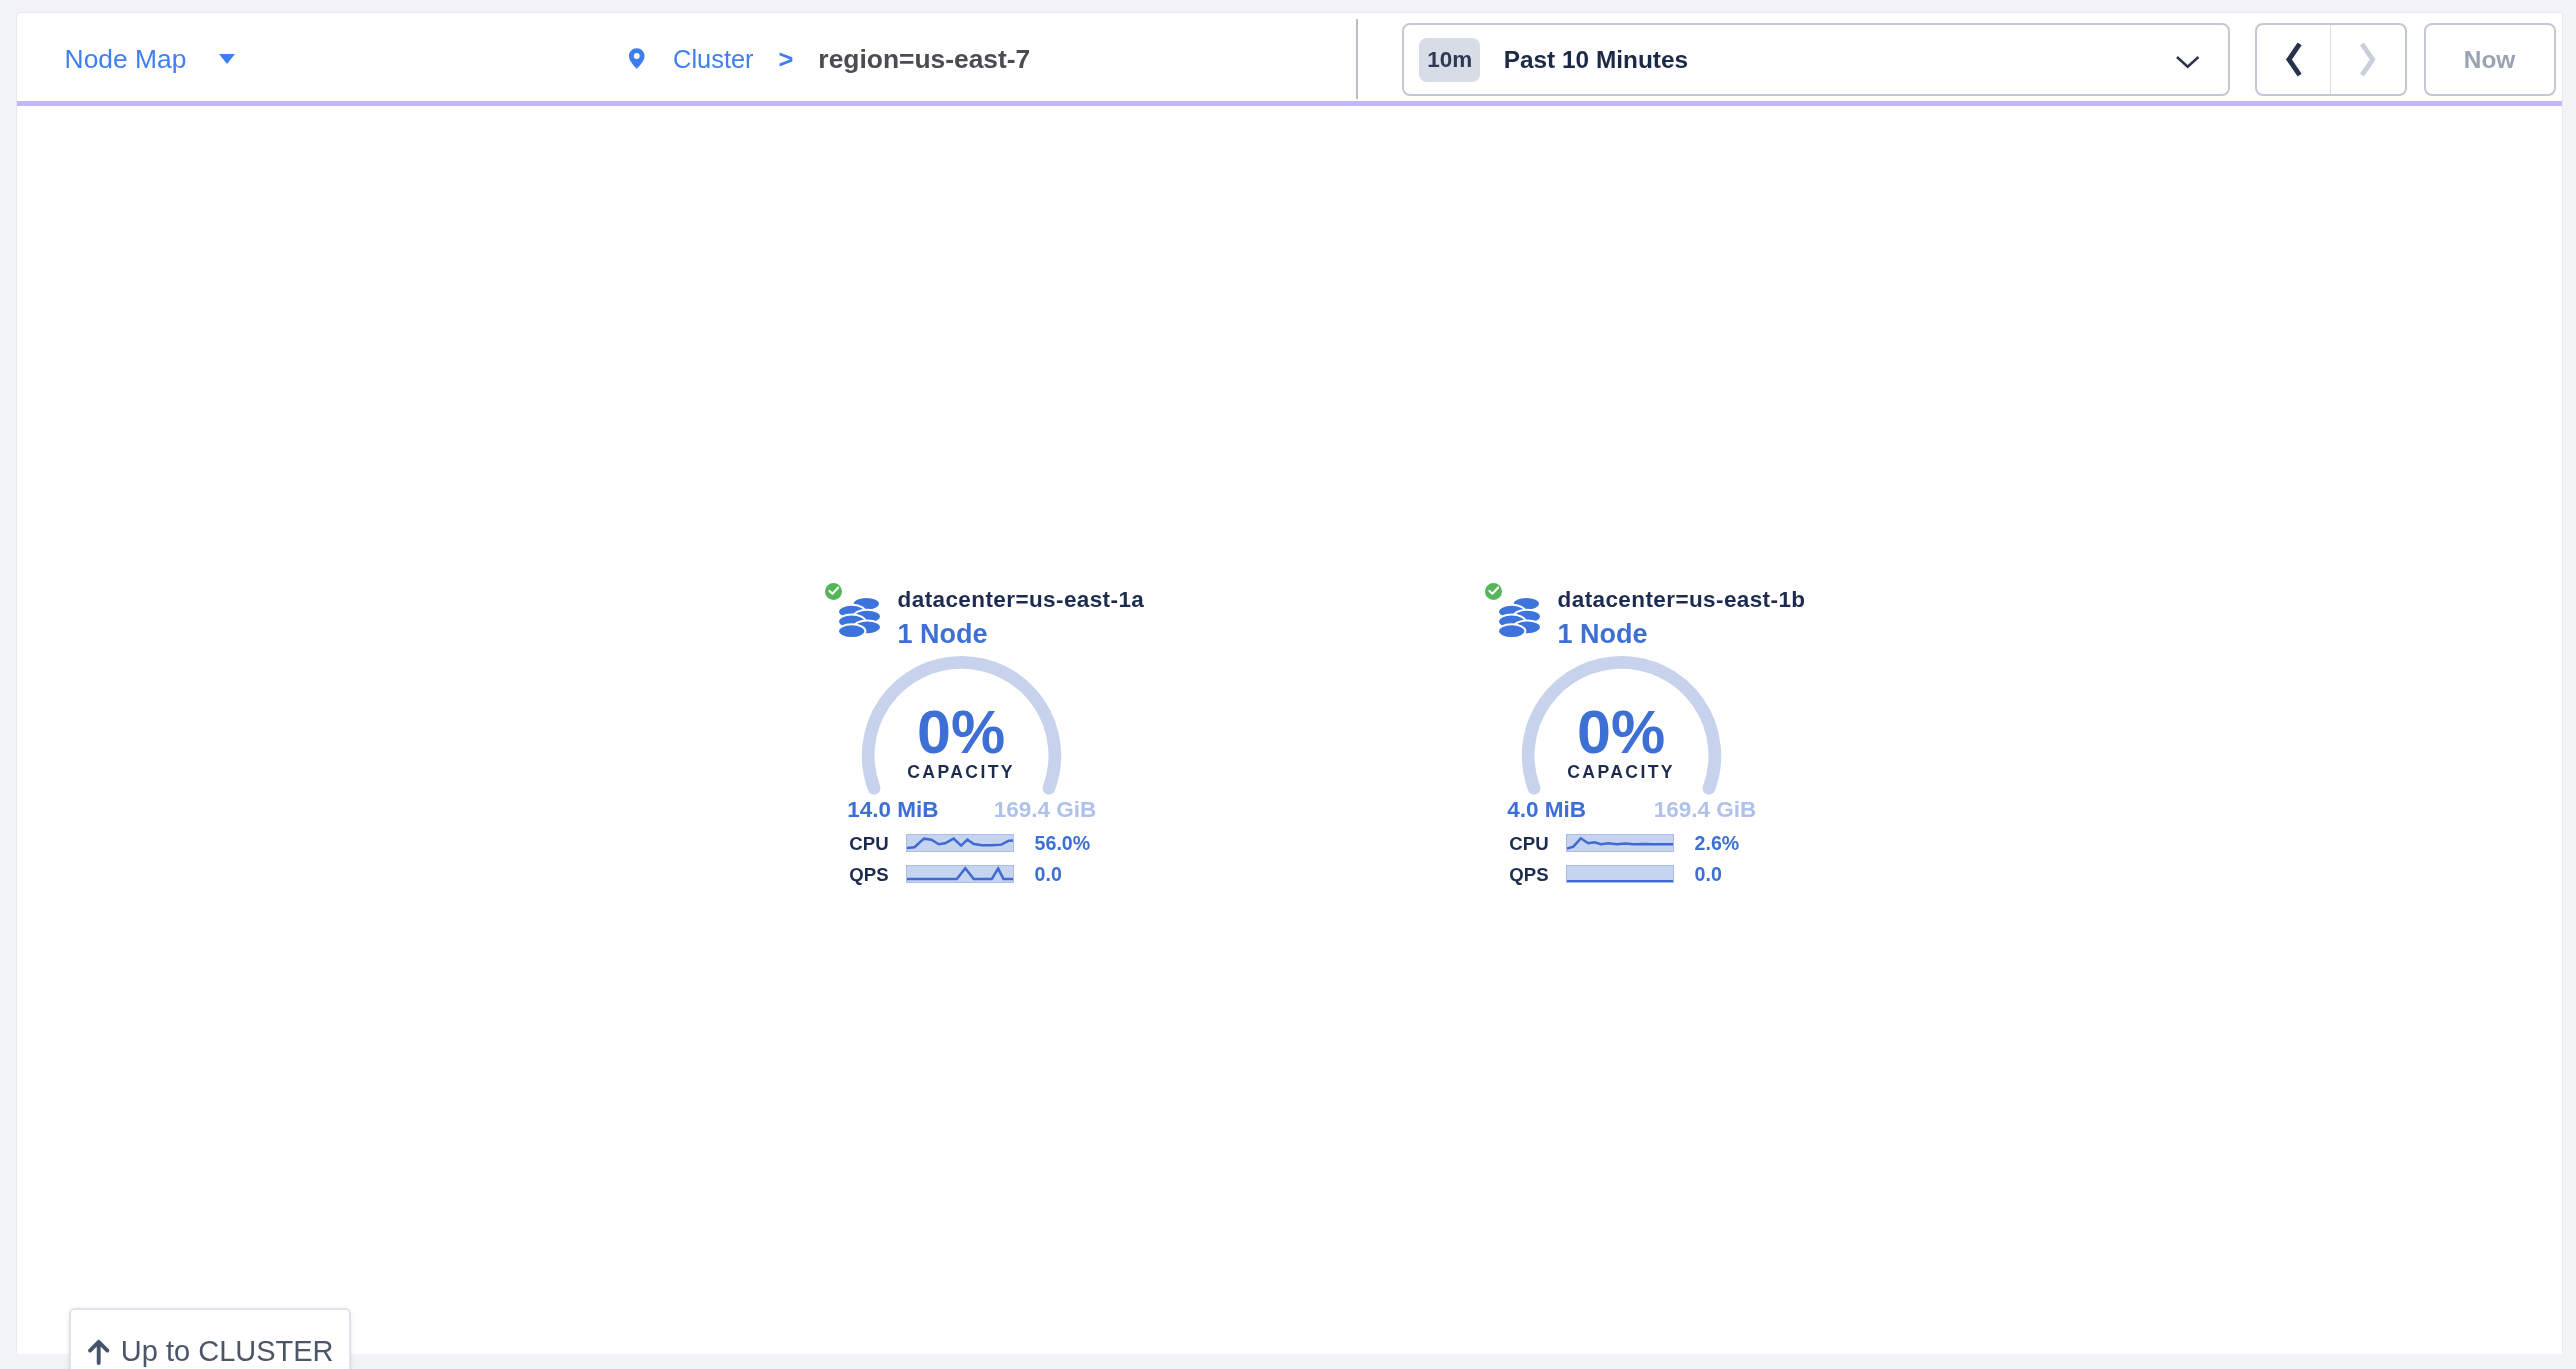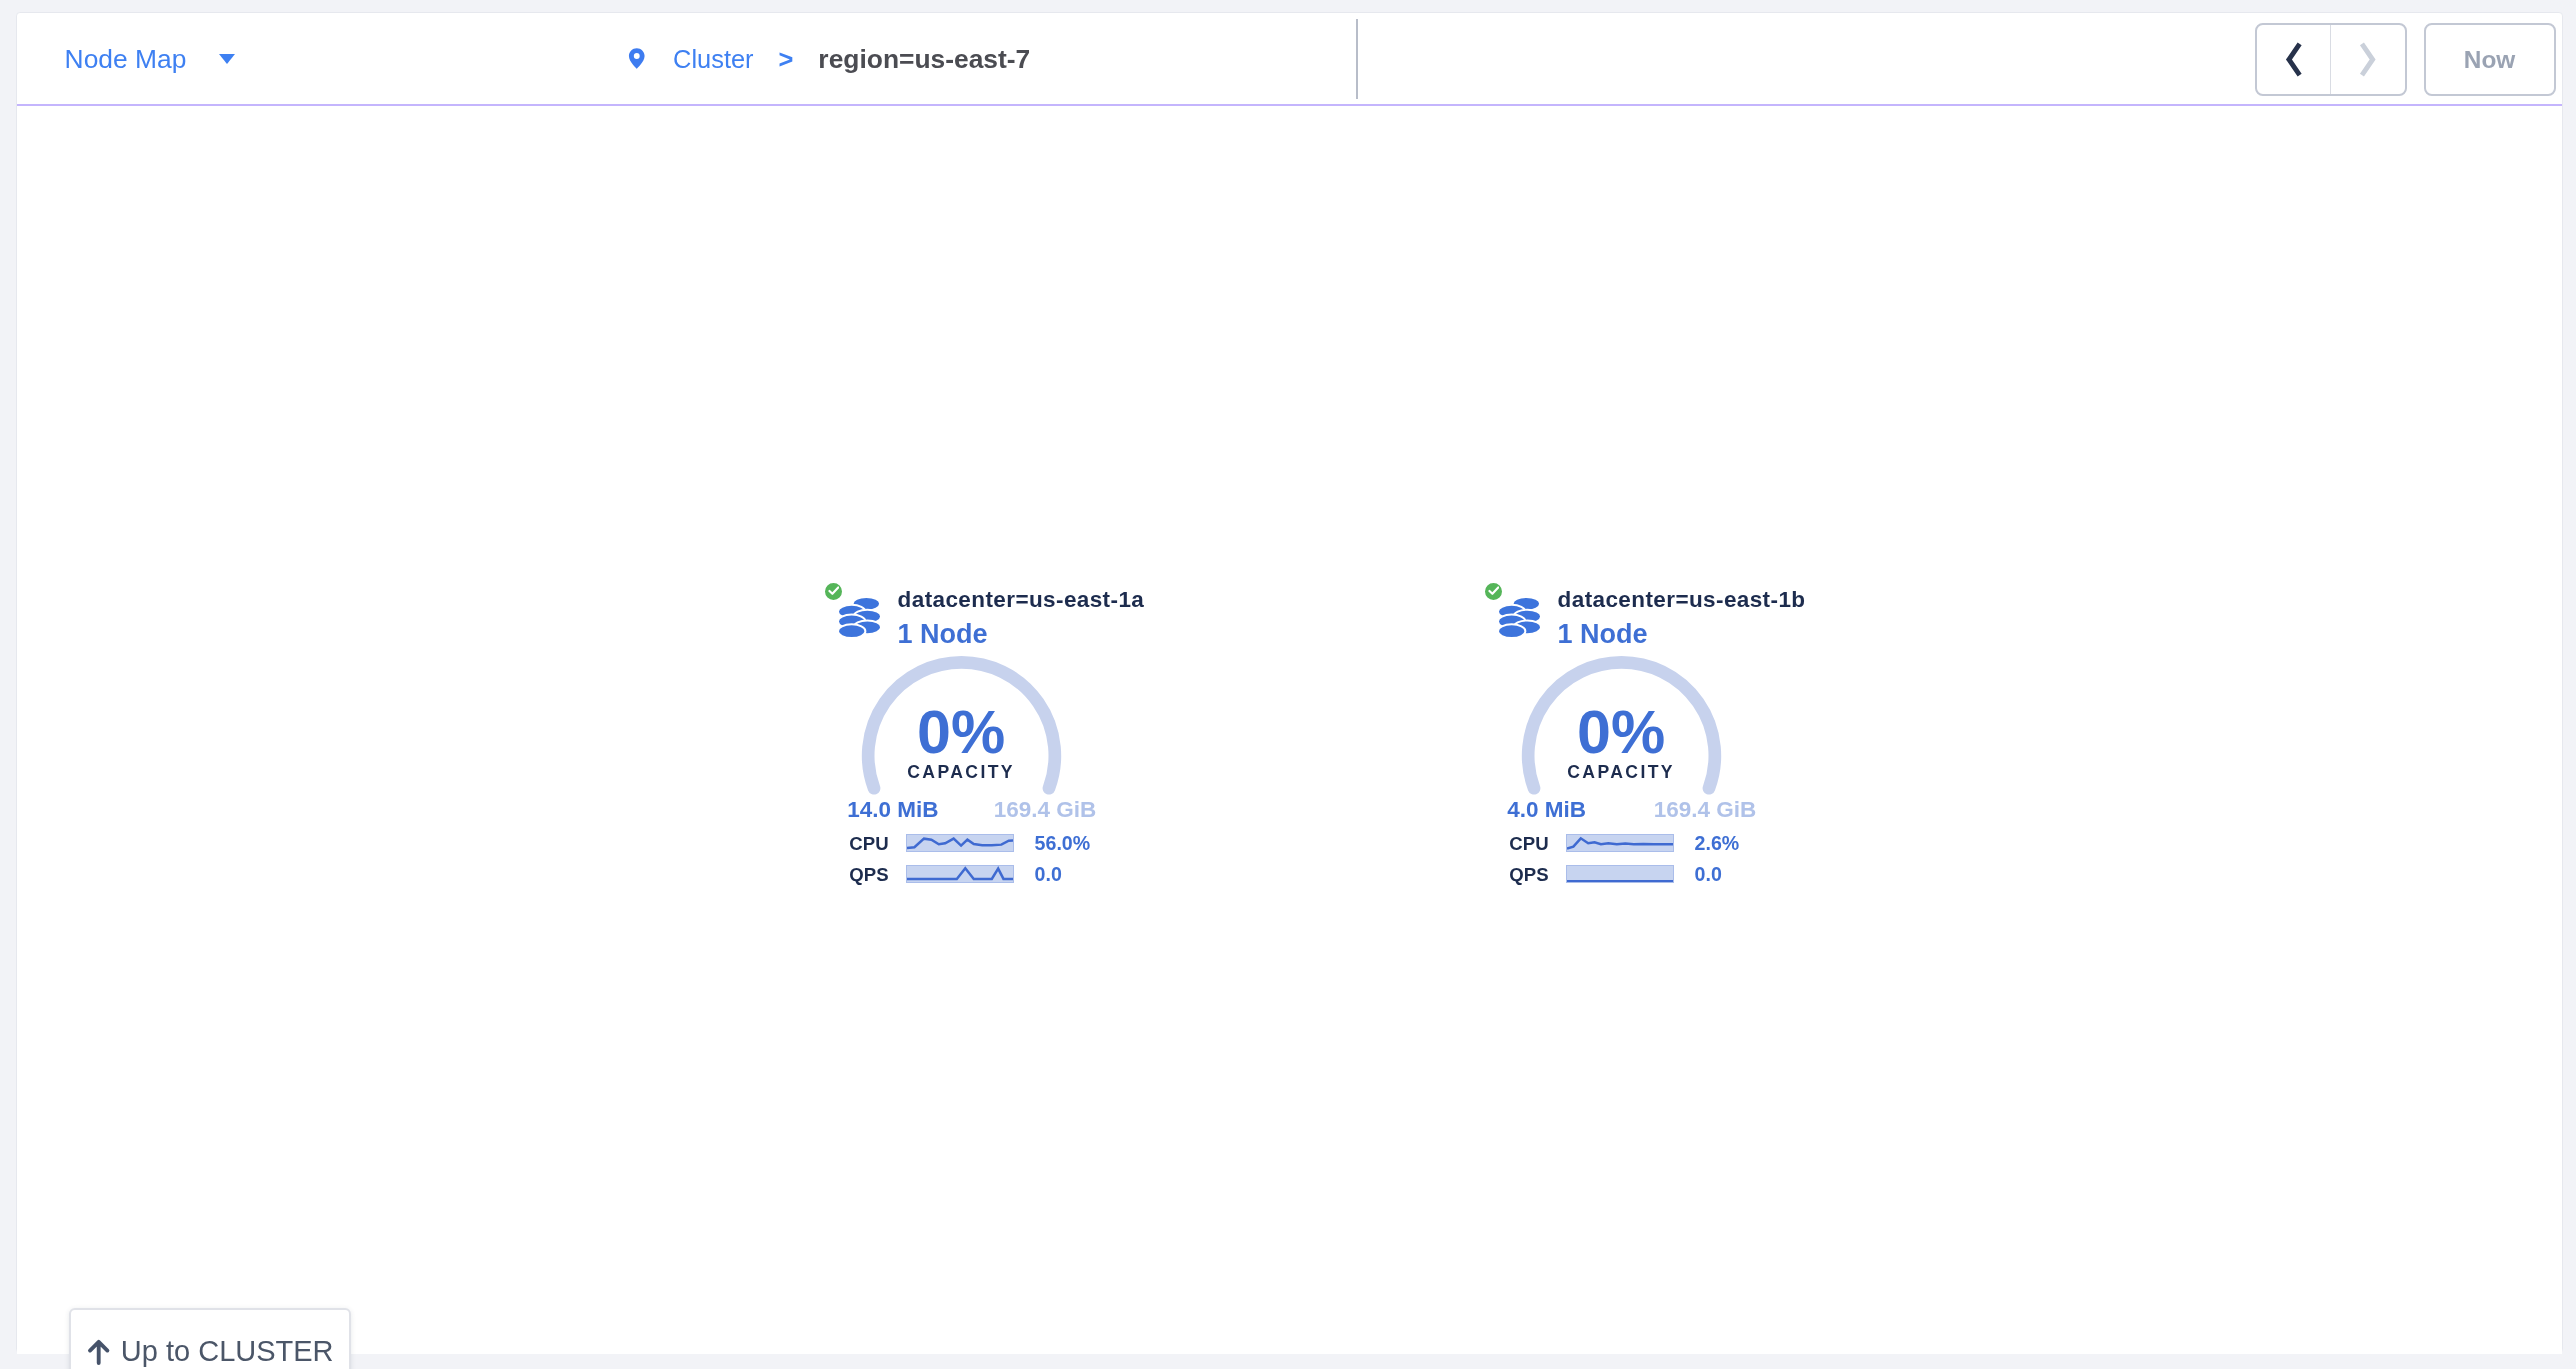--- a/index.html
+++ b/index.html
@@ -5,21 +5,21 @@
   * { margin:0; padding:0; box-sizing:border-box; }
   html,body { width:2576px; height:1369px; }
   body { font-family:"Liberation Sans", sans-serif; background:#f2f3f7; position:relative; overflow:hidden; }
 
   .panel {
     position:absolute; left:15.6px; top:11.7px; width:2547px; height:1341px;
     background:#ffffff; border:1px solid #e6e8ee; border-radius:3.9px;
   }
 
   
-  .hdr { position:absolute; left:0; top:0; width:100%; height:93px; border-bottom:2px solid #c4b5fd; }
+  .hdr { position:absolute; left:0; top:0; width:100%; height:93px; border-bottom:5px solid #c4b5fd; }
 
   .view-select { position:absolute; left:48px; top:0; height:93px; display:flex; align-items:center; gap:33px; cursor:pointer; }
   .view-select .vs-label { font-size:26.4px; color:#3e80f2; }
   .tri-down { width:0; height:0; border-left:8.8px solid transparent; border-right:8.8px solid transparent; border-top:10.8px solid #3e80f2; }
 
   .breadcrumb { position:absolute; left:608px; top:0; height:93px; display:flex; align-items:center; gap:25px; }
   .crumb-root { font-size:25.4px; color:#3e80f2; cursor:pointer; }
   .crumb-sep  { font-size:25.4px; color:#3e80f2; font-weight:700; }
   .crumb-cur  { font-size:26.4px; color:#4b4c52; font-weight:600; }
 
@@ -110,20 +110,27 @@
       <svg width="23.5" height="31" viewBox="0 0 24 24" style="margin-top:-2px">
         <path fill="#3e7cf0" d="M12 1.5C7.6 1.5 4 5.1 4 9.5c0 6 8 13 8 13s8-7 8-13c0-4.4-3.6-8-8-8zm0 11a3 3 0 1 1 0-6 3 3 0 0 1 0 6z"></path>
       </svg>
       <span class="crumb-root">Cluster</span>
       <span class="crumb-sep">&gt;</span>
       <span class="crumb-cur">region=us-east-7</span>
     </div>
 
     <div class="hdr-divider"></div>
 
+    <div class="time-dropdown">
+      <span class="time-badge">10m</span>
+      <span class="time-label">Past 10 Minutes</span>
+      <svg class="time-caret" width="25.4" height="14.7" viewBox="0 0 26 15">
+        <polyline points="2,2 13,12 24,2" fill="none" stroke="#2b3449" stroke-width="2.5"></polyline>
+      </svg>
+    </div>
 
     <div class="nav-group">
       <button class="nav-btn prev">
         <svg width="17.6" height="37" viewBox="0 0 18 38">
           <polyline points="15,3 4,19 15,35" fill="none" stroke="#27324b" stroke-width="5"></polyline>
         </svg>
       </button>
       <button class="nav-btn next">
         <svg width="17.6" height="37" viewBox="0 0 18 38">
           <polyline points="3,3 14,19 3,35" fill="none" stroke="#cad0da" stroke-width="5"></polyline>

